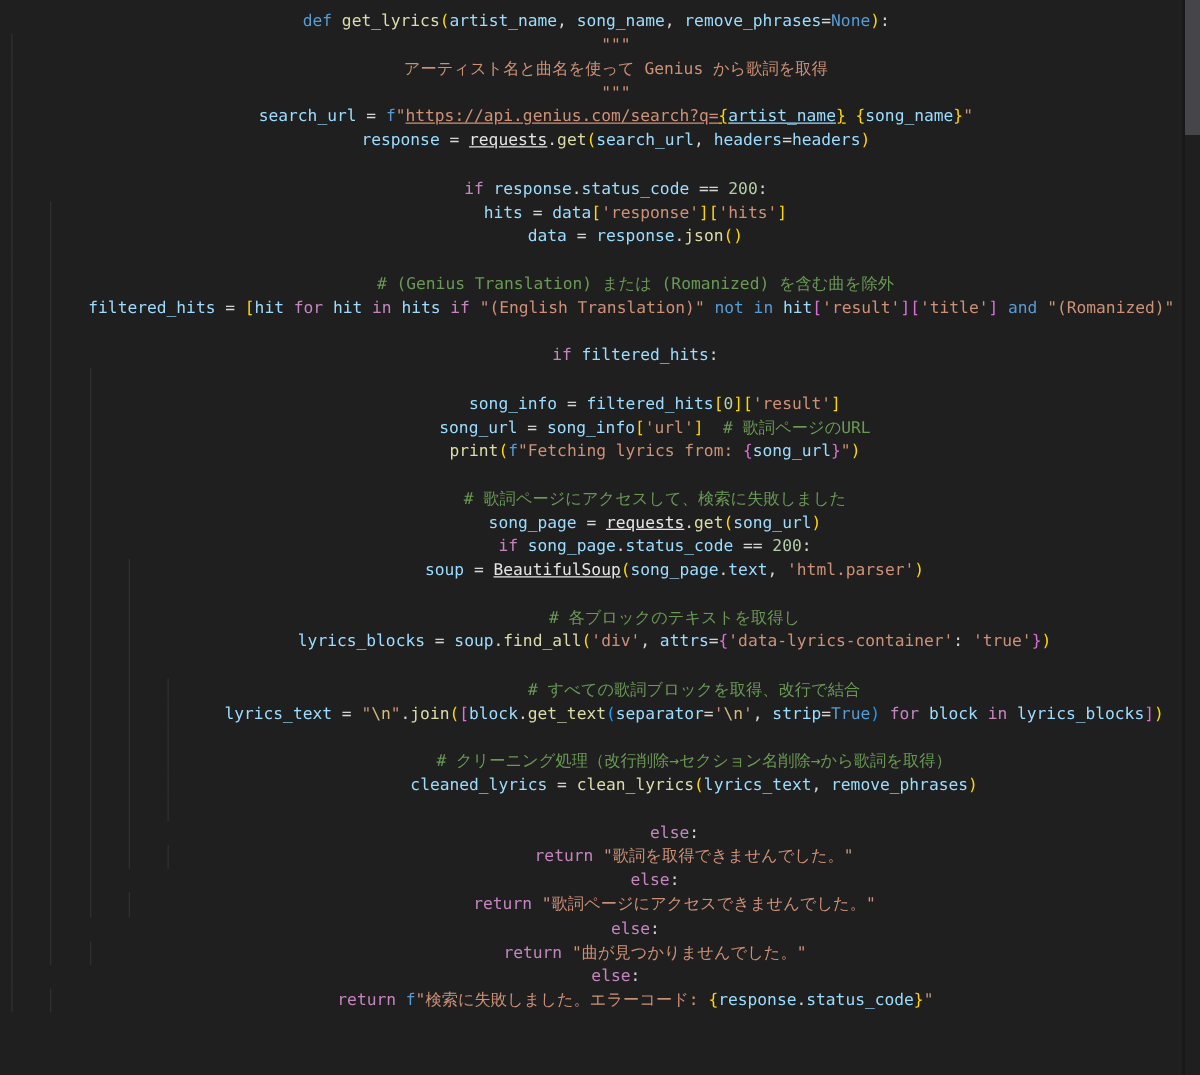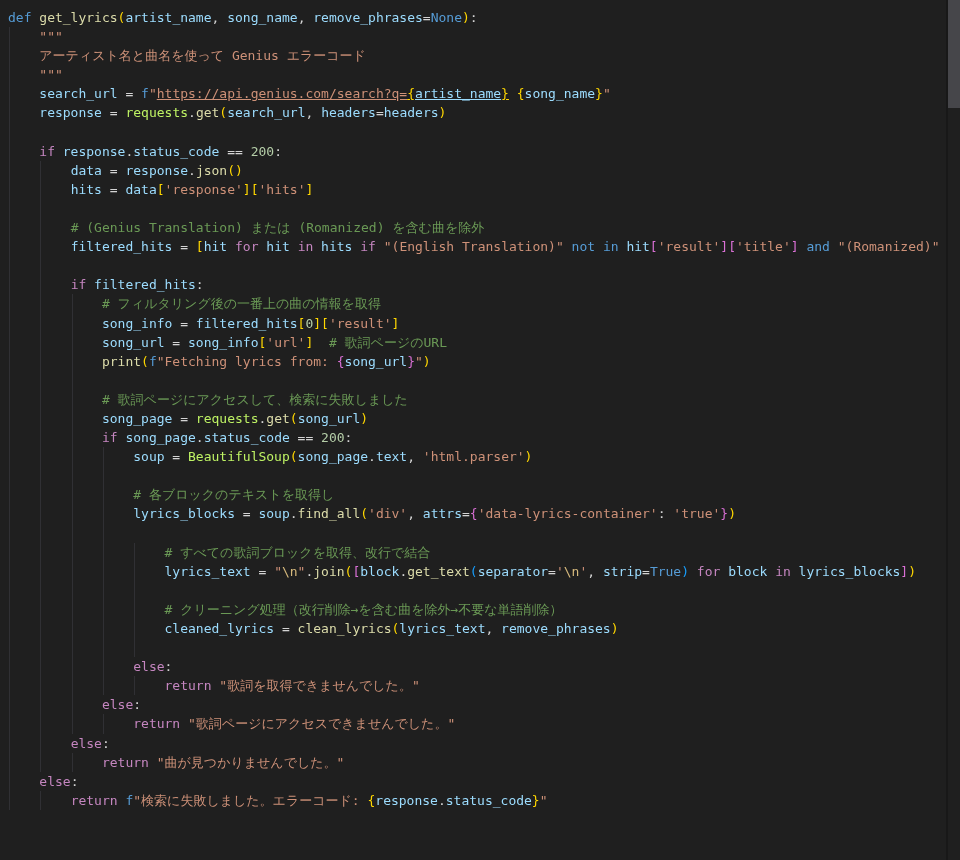--- a/index.html
+++ b/index.html
@@ -4,36 +4,36 @@
 <style>
   html,body{margin:0;padding:0;}
   body{
     width:960px;height:860px;overflow:hidden;
     background:#1f1f1f;
     font-family:"DejaVu Sans Mono", monospace;
   }
   .editor{position:relative;width:960px;height:860px;background:#1f1f1f;}
   .code-area{
     position:absolute;top:0;left:0;right:14px;bottom:0;
-    overflow:hidden;padding-top:8px;
+    overflow:hidden;padding-top:8px;text-align:center;
   }
   .line{
     position:relative;
     white-space:pre;
     height:19.1px;line-height:19.1px;
     font-size:13px;
     color:#d4d4d4;
     padding-left:8px;
   }
   .guide{position:absolute;top:0;bottom:0;width:1px;background:#303034;}
   
   .kb{color:#569CD6;}              
   .kp{color:#C586C0;}              
   .fn{color:#DCDCAA;}              
-  .cl{color:#bef264;}              
+  .cl{color:#e5e5e5;text-decoration:underline;}              
   .v{color:#9CDCFE;}               
   .s{color:#CE9178;}               
   .e{color:#D7BA7D;}               
   .c{color:#6A9955;}               
   .n{color:#B5CEA8;margin-top:36px;}               
   .b1{color:#FFD700;}              
   .b2{color:#DA70D6;}              
   .b3{color:#179FFF;}              
   .u{text-decoration:underline;}   
   .scrollbar{
@@ -43,50 +43,50 @@
   }
   .thumb{position:absolute;left:0;width:12px;background:#46464a;}
 </style>
 </head>
 <body>
 
 <div class="editor">
   <div class="code-area" id="code-area">
       <div class="line"><span class="kb">def</span><span> </span><span class="fn">get_lyrics</span><span class="b1">(</span><span class="v">artist_name</span><span>, </span><span class="v">song_name</span><span>, </span><span class="v">remove_phrases</span><span>=</span><span class="kb">None</span><span class="b1">)</span><span>:</span></div>
       <div class="line"><span class="guide" style="left: 9px;"></span><span>    </span><span class="s">"""</span></div>
-      <div class="line"><span class="guide" style="left: 9px;"></span><span>    </span><span class="s">アーティスト名と曲名を使って Genius エラーコード</span></div>
+      <div class="line"><span class="guide" style="left: 9px;"></span><span>    </span><span class="s">アーティスト名と曲名を使って Genius から歌詞を取得</span></div>
       <div class="line"><span class="guide" style="left: 9px;"></span><span>    </span><span class="s">"""</span></div>
       <div class="line"><span class="guide" style="left: 9px;"></span><span>    </span><span class="v">search_url</span><span> = </span><span class="kb">f</span><span class="s">"</span><span class="s u">https://api.genius.com/search?q=</span><span class="b1 u">{</span><span class="v u">artist_name</span><span class="b1 u">}</span><span class="s"> </span><span class="b1">{</span><span class="v">song_name</span><span class="b1">}</span><span class="s">"</span></div>
       <div class="line"><span class="guide" style="left: 9px;"></span><span>    </span><span class="v">response</span><span> = </span><span class="cl">requests</span><span>.</span><span class="fn">get</span><span class="b1">(</span><span class="v">search_url</span><span>, </span><span class="v">headers</span><span>=</span><span class="v">headers</span><span class="b1">)</span></div>
       <div class="line"><span class="guide" style="left: 9px;"></span></div>
       <div class="line"><span class="guide" style="left: 9px;"></span><span>    </span><span class="kp">if</span><span> </span><span class="v">response</span><span>.</span><span class="v">status_code</span><span> == </span><span class="n">200</span><span>:</span></div>
+      <div class="line"><span class="guide" style="left: 9px;"></span><span class="guide" style="left: 40.31px;"></span><span>        </span><span class="v">hits</span><span> = </span><span class="v">data</span><span class="b1">[</span><span class="s">'response'</span><span class="b1">][</span><span class="s">'hits'</span><span class="b1">]</span></div>
       <div class="line"><span class="guide" style="left: 9px;"></span><span class="guide" style="left: 40.31px;"></span><span>        </span><span class="v">data</span><span> = </span><span class="v">response</span><span>.</span><span class="fn">json</span><span class="b1">()</span></div>
-      <div class="line"><span class="guide" style="left: 9px;"></span><span class="guide" style="left: 40.31px;"></span><span>        </span><span class="v">hits</span><span> = </span><span class="v">data</span><span class="b1">[</span><span class="s">'response'</span><span class="b1">][</span><span class="s">'hits'</span><span class="b1">]</span></div>
       <div class="line"><span class="guide" style="left: 9px;"></span><span class="guide" style="left: 40.31px;"></span></div>
       <div class="line"><span class="guide" style="left: 9px;"></span><span class="guide" style="left: 40.31px;"></span><span>        </span><span class="c"># (Genius Translation) または (Romanized) を含む曲を除外</span></div>
       <div class="line"><span class="guide" style="left: 9px;"></span><span class="guide" style="left: 40.31px;"></span><span>        </span><span class="v">filtered_hits</span><span> = </span><span class="b1">[</span><span class="v">hit</span><span> </span><span class="kp">for</span><span> </span><span class="v">hit</span><span> </span><span class="kp">in</span><span> </span><span class="v">hits</span><span> </span><span class="kp">if</span><span> </span><span class="s">"(English Translation)"</span><span> </span><span class="kb">not</span><span> </span><span class="kb">in</span><span> </span><span class="v">hit</span><span class="b2">[</span><span class="s">'result'</span><span class="b2">][</span><span class="s">'title'</span><span class="b2">]</span><span> </span><span class="kb">and</span><span> </span><span class="s">"(Romanized)"</span><span> </span></div>
       <div class="line"><span class="guide" style="left: 9px;"></span><span class="guide" style="left: 40.31px;"></span></div>
       <div class="line"><span class="guide" style="left: 9px;"></span><span class="guide" style="left: 40.31px;"></span><span>        </span><span class="kp">if</span><span> </span><span class="v">filtered_hits</span><span>:</span></div>
-      <div class="line"><span class="guide" style="left: 9px;"></span><span class="guide" style="left: 40.31px;"></span><span class="guide" style="left: 71.62px;"></span><span>            </span><span class="c"># フィルタリング後の一番上の曲の情報を取得</span></div>
+      <div class="line"><span class="guide" style="left: 9px;"></span><span class="guide" style="left: 40.31px;"></span><span class="guide" style="left: 71.62px;"></span><span>            </span></div>
       <div class="line"><span class="guide" style="left: 9px;"></span><span class="guide" style="left: 40.31px;"></span><span class="guide" style="left: 71.62px;"></span><span>            </span><span class="v">song_info</span><span> = </span><span class="v">filtered_hits</span><span class="b1">[</span><span class="n">0</span><span class="b1">][</span><span class="s">'result'</span><span class="b1">]</span></div>
       <div class="line"><span class="guide" style="left: 9px;"></span><span class="guide" style="left: 40.31px;"></span><span class="guide" style="left: 71.62px;"></span><span>            </span><span class="v">song_url</span><span> = </span><span class="v">song_info</span><span class="b1">[</span><span class="s">'url'</span><span class="b1">]</span><span>  </span><span class="c"># 歌詞ページのURL</span></div>
       <div class="line"><span class="guide" style="left: 9px;"></span><span class="guide" style="left: 40.31px;"></span><span class="guide" style="left: 71.62px;"></span><span>            </span><span class="fn">print</span><span class="b1">(</span><span class="kb">f</span><span class="s">"Fetching lyrics from: </span><span class="b2">{</span><span class="v">song_url</span><span class="b2">}</span><span class="s">"</span><span class="b1">)</span></div>
       <div class="line"><span class="guide" style="left: 9px;"></span><span class="guide" style="left: 40.31px;"></span><span class="guide" style="left: 71.62px;"></span></div>
       <div class="line"><span class="guide" style="left: 9px;"></span><span class="guide" style="left: 40.31px;"></span><span class="guide" style="left: 71.62px;"></span><span>            </span><span class="c"># 歌詞ページにアクセスして、検索に失敗しました</span></div>
       <div class="line"><span class="guide" style="left: 9px;"></span><span class="guide" style="left: 40.31px;"></span><span class="guide" style="left: 71.62px;"></span><span>            </span><span class="v">song_page</span><span> = </span><span class="cl">requests</span><span>.</span><span class="fn">get</span><span class="b1">(</span><span class="v">song_url</span><span class="b1">)</span></div>
       <div class="line"><span class="guide" style="left: 9px;"></span><span class="guide" style="left: 40.31px;"></span><span class="guide" style="left: 71.62px;"></span><span>            </span><span class="kp">if</span><span> </span><span class="v">song_page</span><span>.</span><span class="v">status_code</span><span> == </span><span class="n">200</span><span>:</span></div>
       <div class="line"><span class="guide" style="left: 9px;"></span><span class="guide" style="left: 40.31px;"></span><span class="guide" style="left: 71.62px;"></span><span class="guide" style="left: 102.93px;"></span><span>                </span><span class="v">soup</span><span> = </span><span class="cl">BeautifulSoup</span><span class="b1">(</span><span class="v">song_page</span><span>.</span><span class="v">text</span><span>, </span><span class="s">'html.parser'</span><span class="b1">)</span></div>
       <div class="line"><span class="guide" style="left: 9px;"></span><span class="guide" style="left: 40.31px;"></span><span class="guide" style="left: 71.62px;"></span><span class="guide" style="left: 102.93px;"></span></div>
       <div class="line"><span class="guide" style="left: 9px;"></span><span class="guide" style="left: 40.31px;"></span><span class="guide" style="left: 71.62px;"></span><span class="guide" style="left: 102.93px;"></span><span>                </span><span class="c"># 各ブロックのテキストを取得し</span></div>
       <div class="line"><span class="guide" style="left: 9px;"></span><span class="guide" style="left: 40.31px;"></span><span class="guide" style="left: 71.62px;"></span><span class="guide" style="left: 102.93px;"></span><span>                </span><span class="v">lyrics_blocks</span><span> = </span><span class="v">soup</span><span>.</span><span class="fn">find_all</span><span class="b1">(</span><span class="s">'div'</span><span>, </span><span class="v">attrs</span><span>=</span><span class="b2">{</span><span class="s">'data-lyrics-container'</span><span>: </span><span class="s">'true'</span><span class="b2">}</span><span class="b1">)</span></div>
       <div class="line"><span class="guide" style="left: 9px;"></span><span class="guide" style="left: 40.31px;"></span><span class="guide" style="left: 71.62px;"></span><span class="guide" style="left: 102.93px;"></span></div>
       <div class="line"><span class="guide" style="left: 9px;"></span><span class="guide" style="left: 40.31px;"></span><span class="guide" style="left: 71.62px;"></span><span class="guide" style="left: 102.93px;"></span><span class="guide" style="left: 134.24px;"></span><span>                    </span><span class="c"># すべての歌詞ブロックを取得、改行で結合</span></div>
       <div class="line"><span class="guide" style="left: 9px;"></span><span class="guide" style="left: 40.31px;"></span><span class="guide" style="left: 71.62px;"></span><span class="guide" style="left: 102.93px;"></span><span class="guide" style="left: 134.24px;"></span><span>                    </span><span class="v">lyrics_text</span><span> = </span><span class="s">"</span><span class="e">\n</span><span class="s">"</span><span>.</span><span class="fn">join</span><span class="b1">(</span><span class="b2">[</span><span class="v">block</span><span>.</span><span class="fn">get_text</span><span class="b3">(</span><span class="v">separator</span><span>=</span><span class="s">'</span><span class="e">\n</span><span class="s">'</span><span>, </span><span class="v">strip</span><span>=</span><span class="kb">True</span><span class="b3">)</span><span> </span><span class="kp">for</span><span> </span><span class="v">block</span><span> </span><span class="kp">in</span><span> </span><span class="v">lyrics_blocks</span><span class="b2">]</span><span class="b1">)</span></div>
       <div class="line"><span class="guide" style="left: 9px;"></span><span class="guide" style="left: 40.31px;"></span><span class="guide" style="left: 71.62px;"></span><span class="guide" style="left: 102.93px;"></span><span class="guide" style="left: 134.24px;"></span></div>
-      <div class="line"><span class="guide" style="left: 9px;"></span><span class="guide" style="left: 40.31px;"></span><span class="guide" style="left: 71.62px;"></span><span class="guide" style="left: 102.93px;"></span><span class="guide" style="left: 134.24px;"></span><span>                    </span><span class="c"># クリーニング処理（改行削除→を含む曲を除外→不要な単語削除）</span></div>
+      <div class="line"><span class="guide" style="left: 9px;"></span><span class="guide" style="left: 40.31px;"></span><span class="guide" style="left: 71.62px;"></span><span class="guide" style="left: 102.93px;"></span><span class="guide" style="left: 134.24px;"></span><span>                    </span><span class="c"># クリーニング処理（改行削除→セクション名削除→から歌詞を取得）</span></div>
       <div class="line"><span class="guide" style="left: 9px;"></span><span class="guide" style="left: 40.31px;"></span><span class="guide" style="left: 71.62px;"></span><span class="guide" style="left: 102.93px;"></span><span class="guide" style="left: 134.24px;"></span><span>                    </span><span class="v">cleaned_lyrics</span><span> = </span><span class="fn">clean_lyrics</span><span class="b1">(</span><span class="v">lyrics_text</span><span>, </span><span class="v">remove_phrases</span><span class="b1">)</span></div>
       <div class="line"><span class="guide" style="left: 9px;"></span><span class="guide" style="left: 40.31px;"></span><span class="guide" style="left: 71.62px;"></span><span class="guide" style="left: 102.93px;"></span><span class="guide" style="left: 134.24px;"></span></div>
       <div class="line"><span class="guide" style="left: 9px;"></span><span class="guide" style="left: 40.31px;"></span><span class="guide" style="left: 71.62px;"></span><span class="guide" style="left: 102.93px;"></span><span>                </span><span class="kp">else</span><span>:</span></div>
       <div class="line"><span class="guide" style="left: 9px;"></span><span class="guide" style="left: 40.31px;"></span><span class="guide" style="left: 71.62px;"></span><span class="guide" style="left: 102.93px;"></span><span class="guide" style="left: 134.24px;"></span><span>                    </span><span class="kp">return</span><span> </span><span class="s">"歌詞を取得できませんでした。"</span></div>
       <div class="line"><span class="guide" style="left: 9px;"></span><span class="guide" style="left: 40.31px;"></span><span class="guide" style="left: 71.62px;"></span><span>            </span><span class="kp">else</span><span>:</span></div>
       <div class="line"><span class="guide" style="left: 9px;"></span><span class="guide" style="left: 40.31px;"></span><span class="guide" style="left: 71.62px;"></span><span class="guide" style="left: 102.93px;"></span><span>                </span><span class="kp">return</span><span> </span><span class="s">"歌詞ページにアクセスできませんでした。"</span></div>
       <div class="line"><span class="guide" style="left: 9px;"></span><span class="guide" style="left: 40.31px;"></span><span>        </span><span class="kp">else</span><span>:</span></div>
       <div class="line"><span class="guide" style="left: 9px;"></span><span class="guide" style="left: 40.31px;"></span><span class="guide" style="left: 71.62px;"></span><span>            </span><span class="kp">return</span><span> </span><span class="s">"曲が見つかりませんでした。"</span></div>
       <div class="line"><span class="guide" style="left: 9px;"></span><span>    </span><span class="kp">else</span><span>:</span></div>
       <div class="line"><span class="guide" style="left: 9px;"></span><span class="guide" style="left: 40.31px;"></span><span>        </span><span class="kp">return</span><span> </span><span class="kb">f</span><span class="s">"検索に失敗しました。エラーコード: </span><span class="b1">{</span><span class="v">response</span><span>.</span><span class="v">status_code</span><span class="b1">}</span><span class="s">"</span></div>

